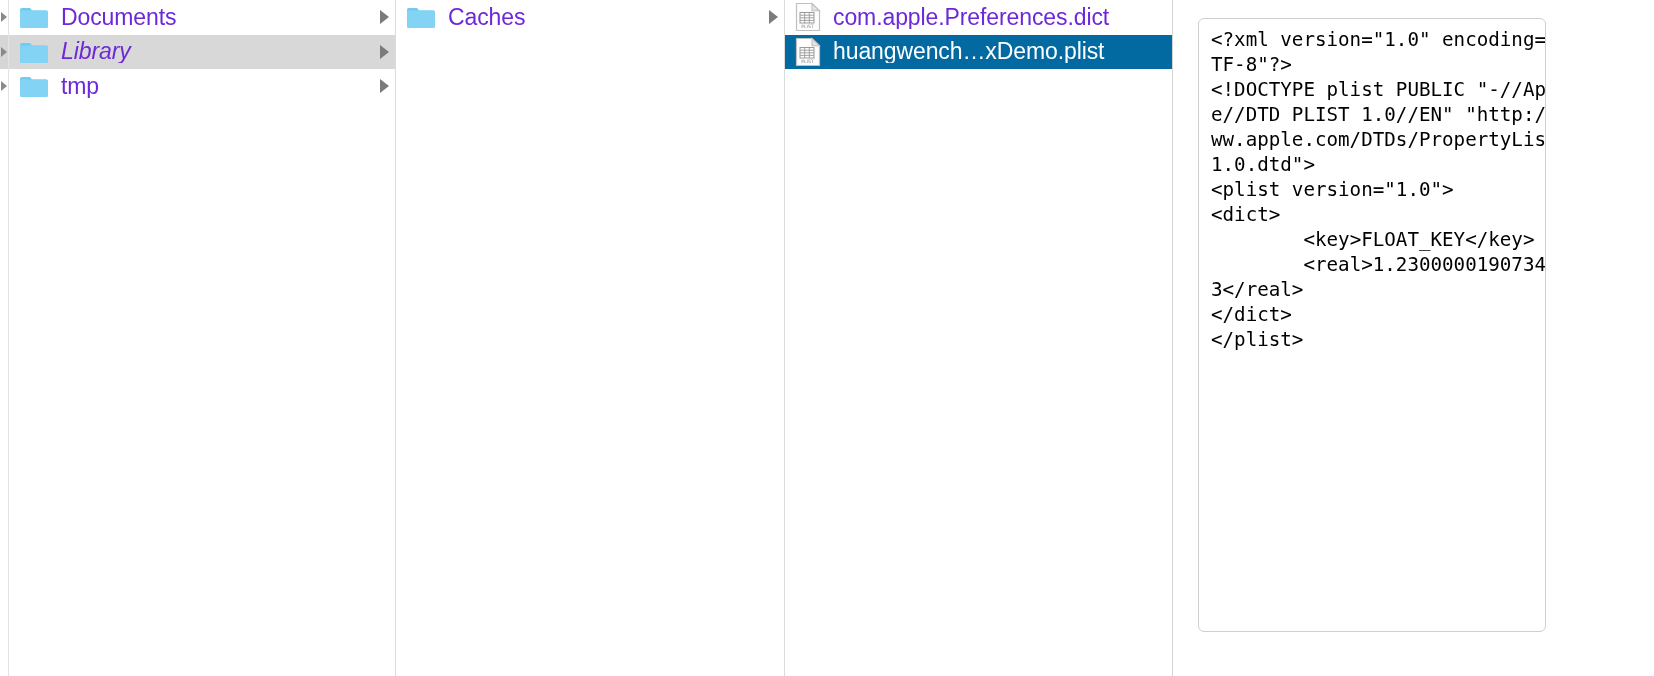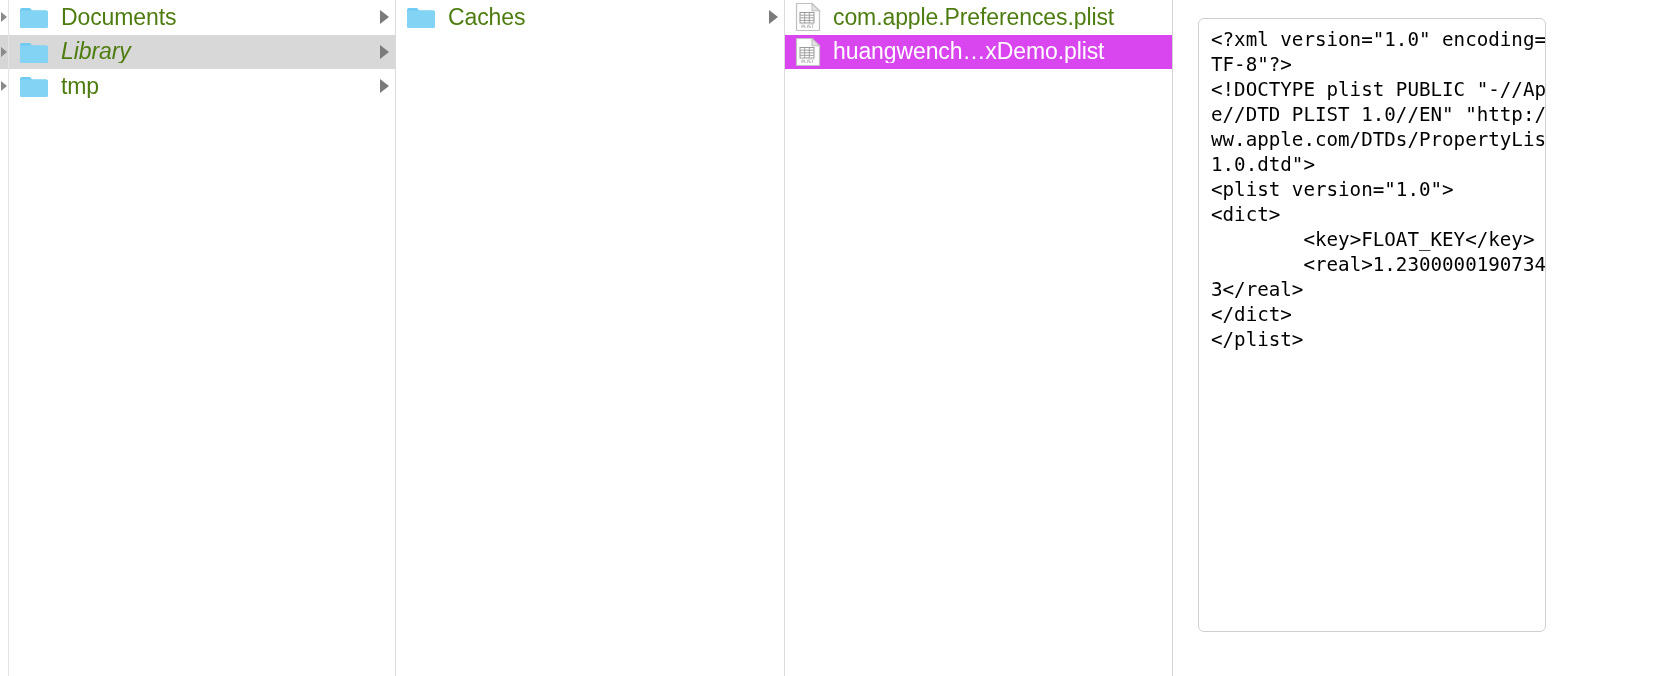--- a/index.html
+++ b/index.html
@@ -69,25 +69,25 @@
     height: 34.6px;
     display: flex;
     align-items: center;
     padding-left: 10px;
     padding-right: 6px;
     box-sizing: border-box;
     position: relative;
     white-space: nowrap;
   }
   .row.selected-gray { background: #d8d8d8; font-style: italic; }
-  .row.selected-blue { background: #d946ef; }
+  .row.selected-blue { background: #0369a1; }
 
   .row .label {
     font-size: 23px;
-    color: #4d7c0f;
+    color: #6d28d9;
     letter-spacing: -0.1px;
     line-height: 1;
     overflow: hidden;
     text-overflow: ellipsis;
     flex: 1 1 auto;
   }
   .row.selected-blue .label { color: #ffffff; }
 
   .row .disclosure {
     flex: 0 0 auto;
@@ -228,21 +228,21 @@
           <g stroke="#9a9a9a" stroke-width="0.9">
             <line x1="5" y1="13.2" x2="19" y2="13.2"></line>
             <line x1="5" y1="15.8" x2="19" y2="15.8"></line>
             <line x1="5" y1="18.4" x2="19" y2="18.4"></line>
             <line x1="9.7" y1="10.5" x2="9.7" y2="21"></line>
             <line x1="14.3" y1="10.5" x2="14.3" y2="21"></line>
           </g>
           <text x="12.5" y="26.2" font-family="DejaVu Sans, sans-serif" font-size="4.6" fill="#8a8a8a" text-anchor="middle">PLIST</text>
         </svg>
       </span>
-      <span class="label">com.apple.Preferences.plist</span>
+      <span class="label">com.apple.Preferences.dict</span>
       <span class="disclosure hidden"></span>
     </div>
 
     <div class="row selected-blue">
       <span class="icon">
         <svg width="26" height="30" viewBox="0 0 26 30">
           <path d="M1.5 1.5 h15.5 l7.5 7.3 V28.5 h-23 Z" fill="#fdfdfd" stroke="#c0c0c0" stroke-width="1.2"></path>
           <path d="M17 1.5 v7.3 h7.5 Z" fill="#e4e4e4" stroke="#c0c0c0" stroke-width="1.1"></path>
           <rect x="5" y="10.5" width="14" height="10.5" fill="none" stroke="#9a9a9a" stroke-width="1"></rect>
           <g stroke="#9a9a9a" stroke-width="0.9">

